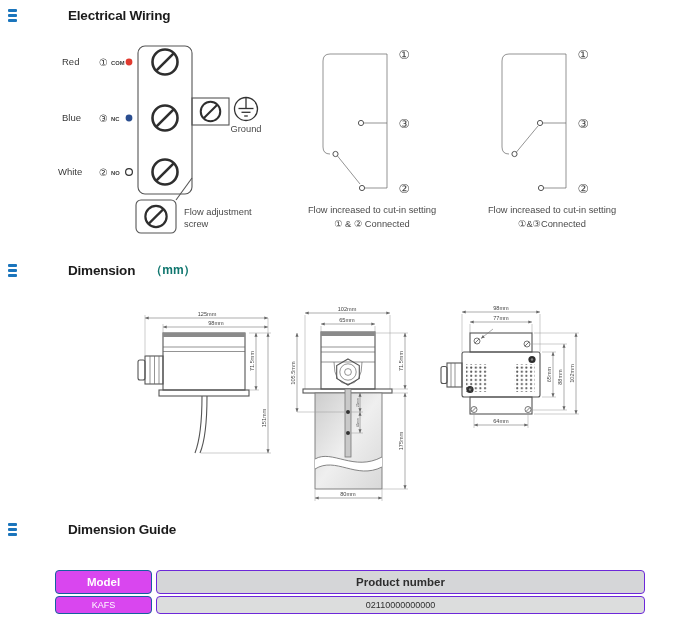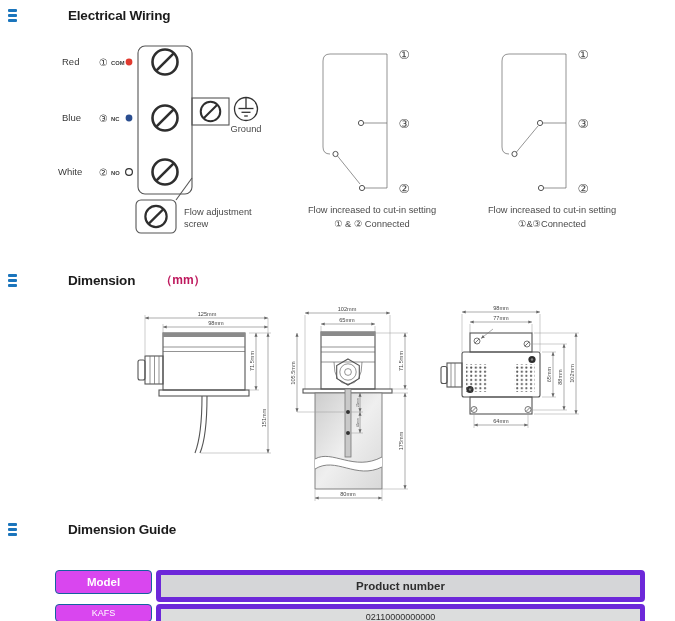--- a/index.html
+++ b/index.html
@@ -4,21 +4,21 @@
 <style>
   html,body{margin:0;padding:0;background:#fff;}
   body{font-family:"Liberation Sans","DejaVu Sans",sans-serif;}
   .page{position:relative;width:675px;height:621px;background:#fff;overflow:hidden;}
 
   
   .section-header{position:absolute;left:8px;display:flex;align-items:center;gap:7px;}
   .hdr-icon{display:flex;flex-direction:column;gap:2px;width:9px;}
   .hdr-icon span{display:block;height:3px;border-radius:1px;background:#1b75bc;}
   .hdr-title{font-size:13.5px;font-weight:700;color:#1b1b1b;letter-spacing:-0.2px;padding-left:44px;}
-  .hdr-unit{font-size:12px;font-weight:700;color:#be185d;margin-left:18px;}
+  .hdr-unit{font-size:12px;font-weight:700;color:#0f766e;margin-left:8px;}
 
   svg{position:absolute;left:0;}
   svg text{font-family:"Liberation Sans","DejaVu Sans",sans-serif;}
 
   .lblRow{fill:#3a3a3a;font-size:9.5px;}
   .lblNum{fill:#3a3a3a;font-size:10px;}
   .lblContact{fill:#3a3a3a;font-size:5.8px;font-weight:700;}
   .cap{fill:#4a4a4a;font-size:9.3px;}
   .term{fill:#4a4a4a;font-size:12.5px;}
   .anno{fill:#4a4a4a;font-size:9.3px;}
@@ -28,21 +28,21 @@
   .ext{stroke:#999;stroke-width:0.5;fill:none;}
   .draw{stroke:#555;stroke-width:1.1;fill:none;}
   .drawthin{stroke:#666;stroke-width:0.7;fill:none;}
 
   
   .order-table{position:absolute;left:55px;top:570px;width:590px;}
   .ot-row{display:flex;gap:4px;}
   .ot-row + .ot-row{margin-top:2px;}
   .ot-cell{display:flex;align-items:center;justify-content:center;border-radius:4px;}
   .ot-model{width:95px;flex:none;background:#d946ef;color:#fff;border:1px solid #15619f;}
-  .ot-product{flex:1;background:#d5d6d8;color:#2e2e2e;border:5px solid #6d28d9;}
+  .ot-product{flex:1;background:#d5d6d8;color:#2e2e2e;border:1px solid #6d28d9;}
   .ot-head{height:22px;font-size:11.5px;font-weight:700;}
   .ot-data{height:16px;font-size:9px;font-weight:400;}
   .ot-data.ot-product{background:#dcdddd;}
 </style>
 </head>
 <body>
 
 <div class="page">
 
   <div class="section-header" style="top:8px;">
@@ -133,21 +133,21 @@
       <circle cx="541" cy="152" r="2.6" fill="#fff" stroke="#555" stroke-width="1"></circle>
       <line x1="543.5" y1="152" x2="566" y2="152" class="drawthin"></line>
       <text class="term" x="583" y="22.5" text-anchor="middle">①</text>
       <text class="term" x="583" y="91.5" text-anchor="middle">③</text>
       <text class="term" x="583" y="156.5" text-anchor="middle">②</text>
       <text class="cap" x="552" y="177" text-anchor="middle">Flow increased to cut-in setting</text>
       <text class="cap" x="552" y="191" text-anchor="middle">①&amp;③Connected</text>
     </g>
   </svg>
 
-  <div class="section-header" style="top:272px;">
+  <div class="section-header" style="top:262px;">
     <div class="hdr-icon">
         <span></span>
         <span></span>
         <span></span>
       </div>
     <div class="hdr-title">Dimension</div>
     <div class="hdr-unit">（mm）</div>
   </div>
 
   <svg style="top:300px;" width="675" height="215" viewBox="0 0 675 215">

